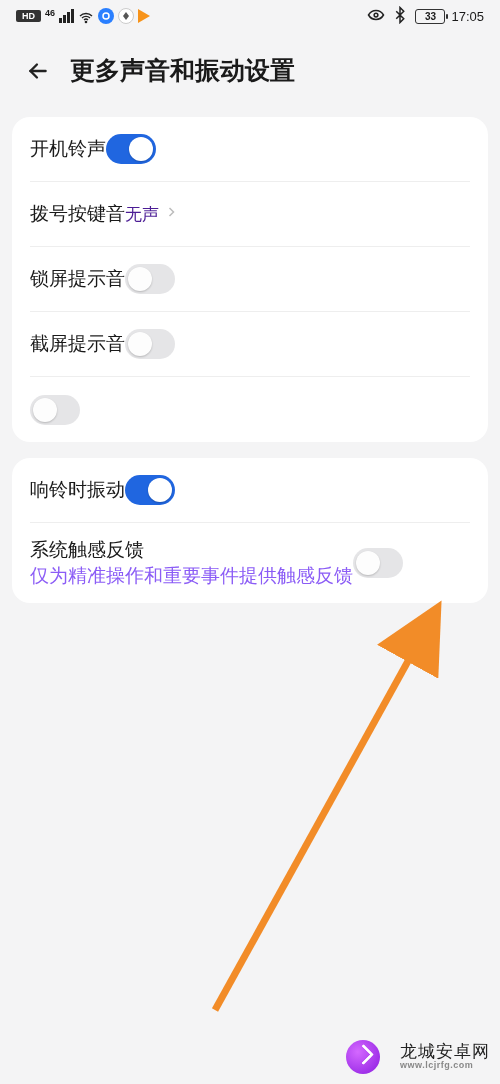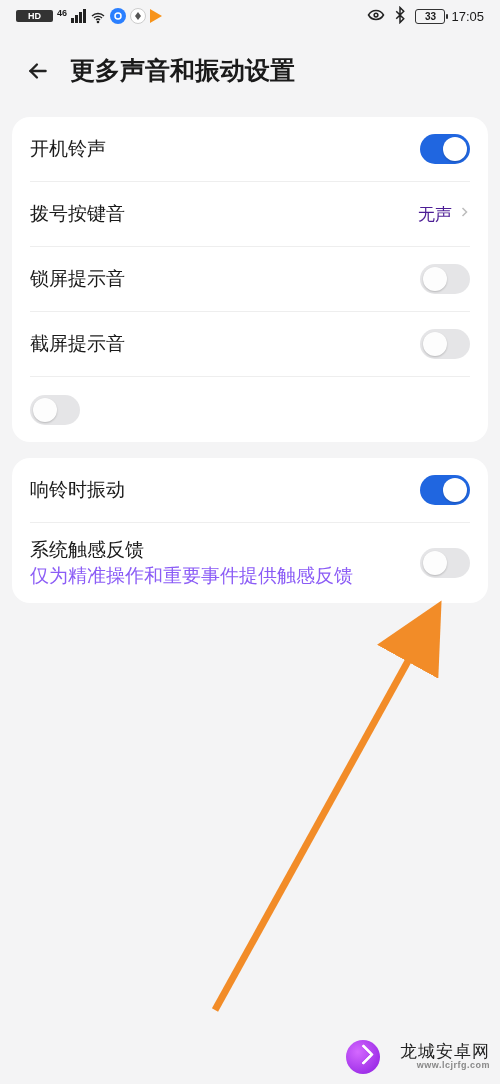--- a/index.html
+++ b/index.html
@@ -20,21 +20,21 @@
     align-items: center;
     justify-content: space-between;
     padding: 0 16px;
     font-size: 14px;
     font-weight: 500;
   }
   .status-left, .status-right { display: flex; align-items: center; gap: 4px; }
   .status-right { gap: 6px; }
   .hd-badge {
     background: #333; color: #fff; font-size: 9px; font-weight: 700;
-    padding: 1px 12px; border-radius: 2px;
+    padding: 1px 6px; border-radius: 2px;
   }
   .fourg { font-size: 9px; font-weight:700; position: relative; top:-3px; }
   .signal-bars { display: inline-flex; align-items: flex-end; gap: 1px; }
   .signal-bars span { width: 3px; background: #222; }
   .signal-bars span:nth-child(1){height:5px}
   .signal-bars span:nth-child(2){height:8px}
   .signal-bars span:nth-child(3){height:11px}
   .signal-bars span:nth-child(4){height:14px}
   .wifi-icon { width:16px; height:12px; position:relative; }
   .wifi-icon svg { width:16px; height:16px; }
@@ -61,24 +61,23 @@
   .back-arrow { width: 28px; height: 28px; display:flex; align-items:center; justify-content:center; }
   .page-title { font-size: 25px; font-weight: 600; }
 
   .card {
     background: #fff;
     border-radius: 18px;
     margin: 8px 12px 16px 12px;
     padding: 0 18px;
   }
   .row {
-    display: flex; align-items: center; justify-content: space-between;
+    display: flex; align-items: center; justify-content: flex-start;
     min-height: 65px;
     border-bottom: 1px solid #eee;
-    gap: 40px;
   }
   .row:last-child { border-bottom: none; }
   .row-label { font-size: 19px; color:#1a1a1a; }
   .row-sub { font-size: 19px; color: #8b5cf6; margin-top: 0; }
   .row-left { display:flex; flex-direction:column; padding: 14px 0; }
   .row-right { display:flex; align-items:center; gap:6px; }
   .value-text { font-size: 17px; color: #4c1d95; }
   .chevron { color:#c0c0c0; }
 
   .toggle {
@@ -95,21 +94,21 @@
   .toggle.off .knob { left: 3px; background:#fdfdfd; }
 
   .arrow-overlay {
     position: absolute; pointer-events: none;
     left: 0; top: 0; width: 500px; height: 1084px;
   }
 
   .footer-wm {
     position: absolute; right: 10px; bottom: 10px;
     display: flex; align-items: center; gap: 20px;
-    color: #9730e0; font-weight: 700; text-align: right;
+    color: #9730e0; font-weight: 700;
   }
   .footer-logo {
     width: 34px; height: 34px; border-radius: 50%;
     background: radial-gradient(circle at 35% 35%, #d468ff, #8b1be0);
     position:relative;
   }
   .footer-logo::after{
     content:""; position:absolute; left:10px; top:7px;
     width:12px; height:12px; border:3px solid #fff; border-left:none; border-bottom:none;
     transform: rotate(45deg); border-radius:2px;

